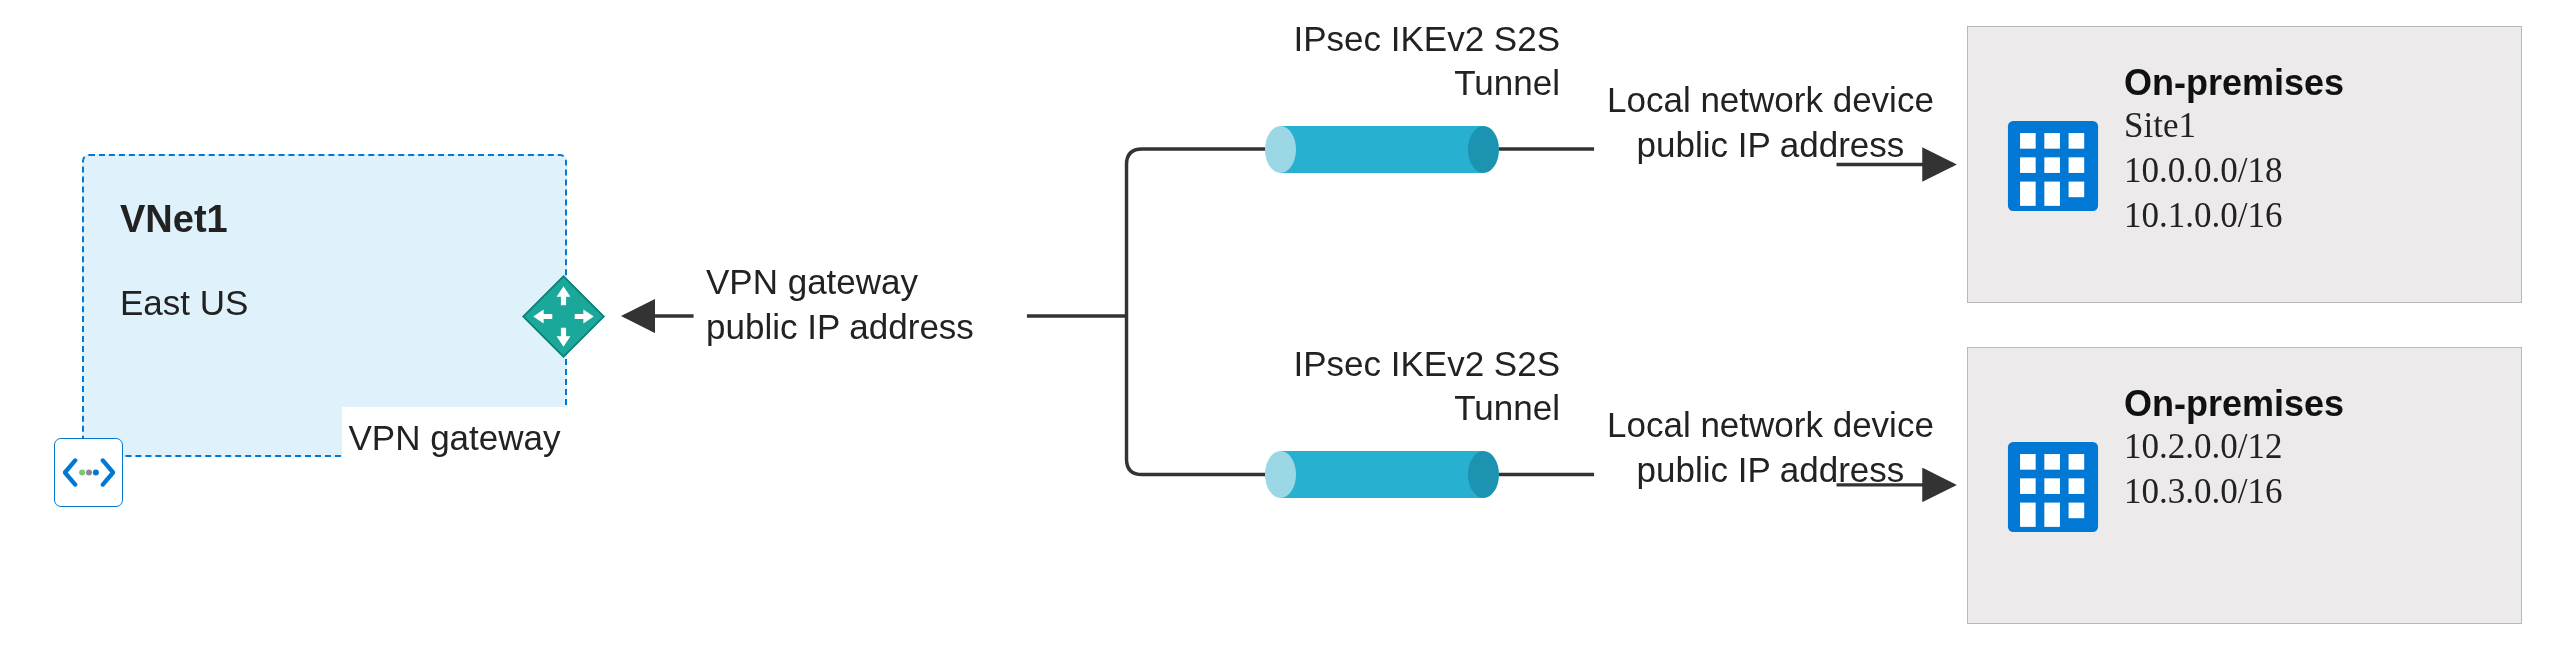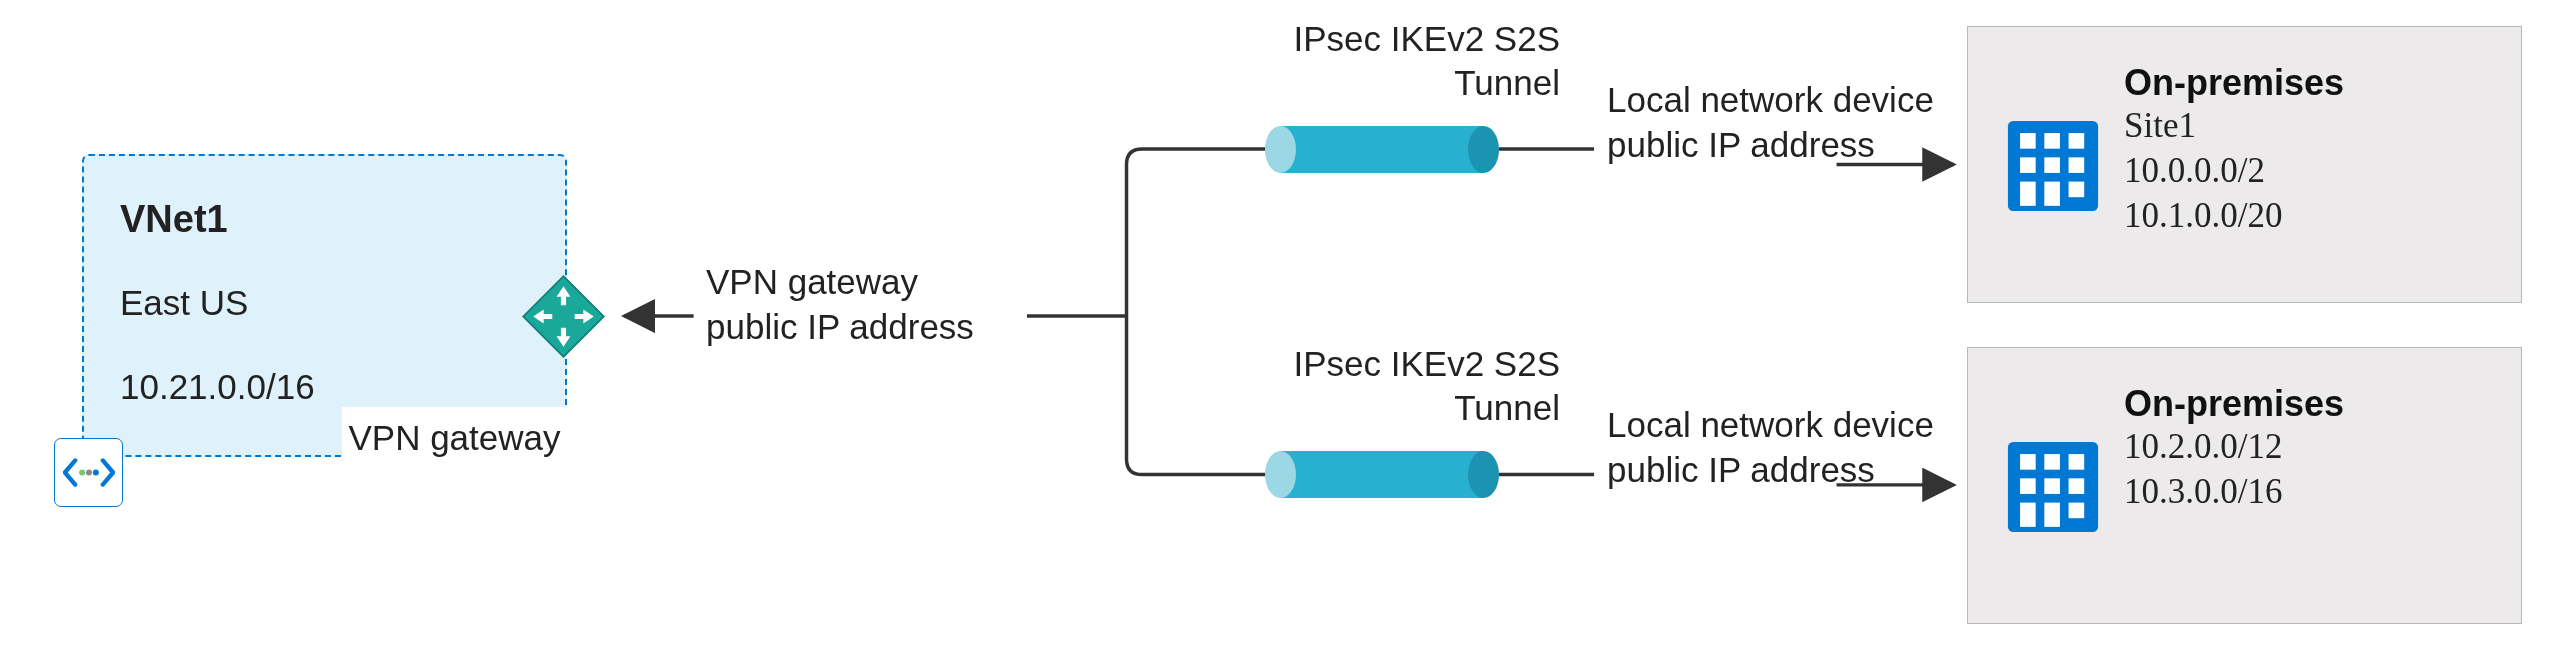--- a/index.html
+++ b/index.html
@@ -117,20 +117,21 @@
   .tunnel .cap.left  { left: 0; }
   .tunnel .cap.right { right: 0; background:#1c93b0; }
   .tunnel.top { left: 1265px; top: 126px; }
   .tunnel.bot { left: 1265px; top: 451px; }
 
   .local-dev {
     position: absolute;
     font-size: 35px;
     color: #222;
     line-height: 1.28;
+    text-align: center;
   }
   .local-dev.top { left: 1607px; top: 78px; }
   .local-dev.bot { left: 1607px; top: 403px; }
 
   .site-box {
     position: absolute;
     width: 555px;
     height: 277px;
     background: #eceaea;
     border: 0.9px solid #b8b8b8;
@@ -182,21 +183,20 @@
 
     <line x1="1730" y1="548" x2="1840" y2="548" stroke="#333" stroke-width="4"></line>
 
     <line x1="2120" y1="190" x2="2255" y2="190" stroke="#333" stroke-width="4" marker-end="url(#arrow)"></line>
     <line x1="2120" y1="560" x2="2255" y2="560" stroke="#333" stroke-width="4" marker-end="url(#arrow)"></line>
   </svg>
 
   <div class="vnet-box">
     <div class="title">VNet1</div>
     <div class="line">East US</div>
-    <div class="line">10.21.0.0/16</div>
   </div>
 
   <div class="vnet-icon">
     <svg width="52" height="31" viewBox="0 0 60 36">
       <polyline points="14,4 2,18 14,32" fill="none" stroke="#0078d4" stroke-width="5" stroke-linecap="round" stroke-linejoin="round"></polyline>
       <polyline points="46,4 58,18 46,32" fill="none" stroke="#0078d4" stroke-width="5" stroke-linecap="round" stroke-linejoin="round"></polyline>
       <circle cx="22" cy="18" r="3.5" fill="#7cc66f"></circle>
       <circle cx="30" cy="18" r="3.5" fill="#8a8a8a"></circle>
       <circle cx="38" cy="18" r="3.5" fill="#0078d4"></circle>
     </svg>
@@ -265,22 +265,22 @@
             <rect x="50" y="50" width="18" height="18"></rect>
             <rect x="78" y="50" width="18" height="18"></rect>
           <rect x="22" y="78" width="18" height="28"></rect>
             <rect x="50" y="78" width="18" height="28"></rect>
             <rect x="78" y="78" width="18" height="18"></rect>
         </g>
       </svg>
     </div>
     <div class="heading">On-premises</div>
     <div class="ln">Site1</div>
-    <div class="ln">10.0.0.0/2</div>
-    <div class="ln">10.1.0.0/20</div>
+    <div class="ln">10.0.0.0/18</div>
+    <div class="ln">10.1.0.0/16</div>
   </div>
 
   <div class="site-box bot">
     <div class="bldg-icon">
       <svg viewBox="0 0 120 120" width="104" height="104">
         <rect x="8" y="8" width="104" height="104" fill="#0078d4" rx="6"></rect>
         <g fill="#ffffff">
           <rect x="22" y="22" width="18" height="18"></rect>
             <rect x="50" y="22" width="18" height="18"></rect>
             <rect x="78" y="22" width="18" height="18"></rect>

